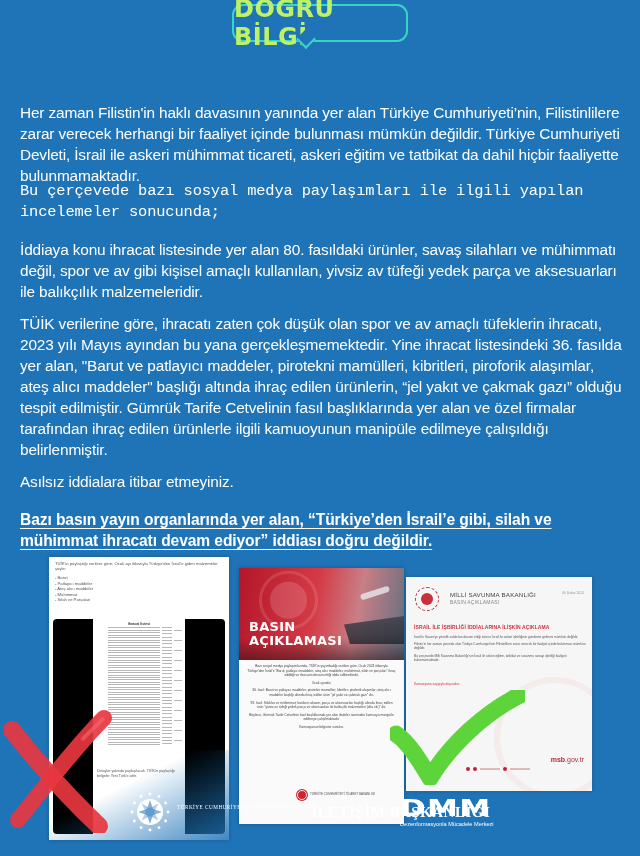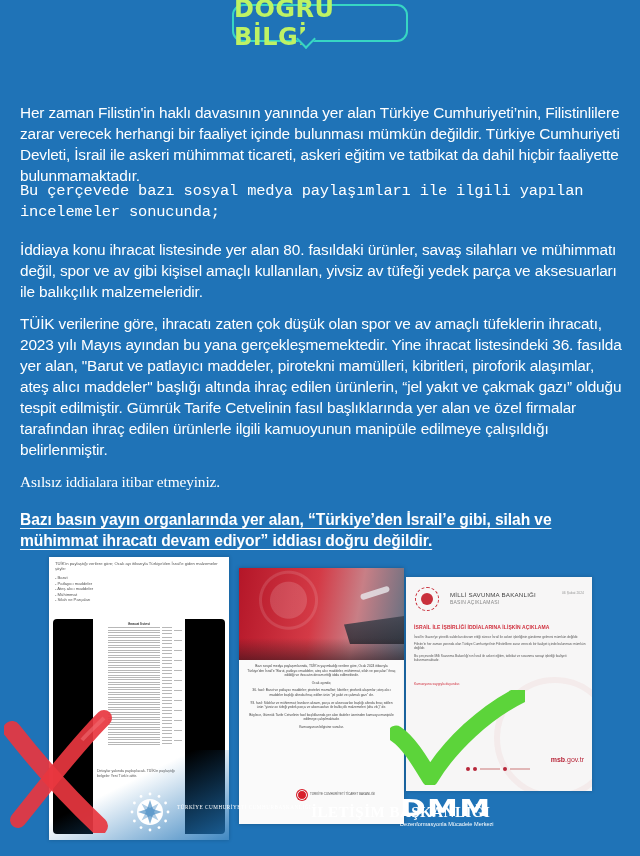--- a/index.html
+++ b/index.html
@@ -26,21 +26,21 @@
   }
   .text-block {
     position: absolute; left: 20px; width: 605px;
     font-size: 15.4px; line-height: 21px; color: #ffffff;
     letter-spacing: -0.15px;
   }
   .p1 { top: 58px; margin-top: 44px; }
   .p2 { top: 181px; font-family: Liberation Mono, monospace; }
   .p3 { top: 239px; }
   .p4 { top: 313px; }
-  .p5 { top: 471px; font-family: Liberation Serif, serif; }
+  .p5 { top: 471px; }
   .headline {
     position: absolute; left: 20px; top: 509px; width: 610px;
     font-size: 15.6px; line-height: 21px; font-weight: bold;
     text-decoration: underline; text-underline-offset: 3px;
     letter-spacing: -0.1px;
   }
 
   
   .doc-left {
     position: absolute; left: 49px; top: 557px; width: 180px; height: 283px;
@@ -256,20 +256,24 @@
     </div>
   </div>
   <div class="fade"></div>
 </div>
 
 <div class="doc-mid">
   <div class="hero">
     <div class="plane"></div>
     <div class="ship"></div>
     <div class="road"></div>
+  </div>
+  <div class="hero-title">
+    <div>BASIN</div>
+    <div>AÇIKLAMASI</div>
   </div>
   <div class="body-text">
     <p>Bazı sosyal medya paylaşımlarında, TÜİK'in yayımladığı verilere göre, Ocak 2024 itibarıyla Türkiye'den İsrail'e "Barut, patlayıcı maddeler, ateş alıcı maddeler, mühimmat, silah ve parçaları" ihraç edildiği ve ihracatın devam ettiği iddia edilmektedir.</p>
     <p>Ocak ayında;</p>
     <p>36. fasıl: Barut ve patlayıcı maddeler; pirotekni mamulleri; kibritler; piroforik alaşımlar; ateş alıcı maddeler başlığı altında ihraç edilen ürün "jel yakıt ve çakmak gazı" dır.</p>
     <p>93. fasıl: Silahlar ve mühimmat; bunların aksam, parça ve aksesuarları başlığı altında ihraç edilen ürün "yivsiz av tüfeği yedek parça ve aksesuarları ile balıkçılık malzemeleri (olta vb.)" dır.</p>
     <p>Böylece, Gümrük Tarife Cetvelinin fasıl başlıklarında yer alan ifadeler üzerinden kamuoyu manipüle edilmeye çalışılmaktadır.</p>
     <p>Kamuoyunun bilgisine sunulur.</p>
   </div>
   <div class="seal">

